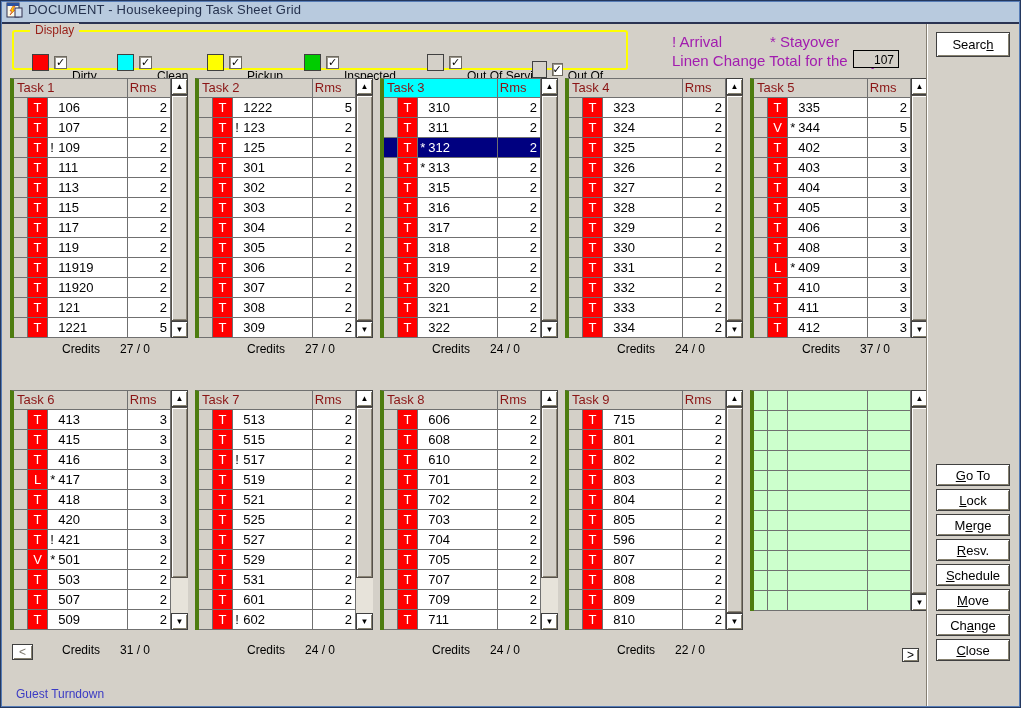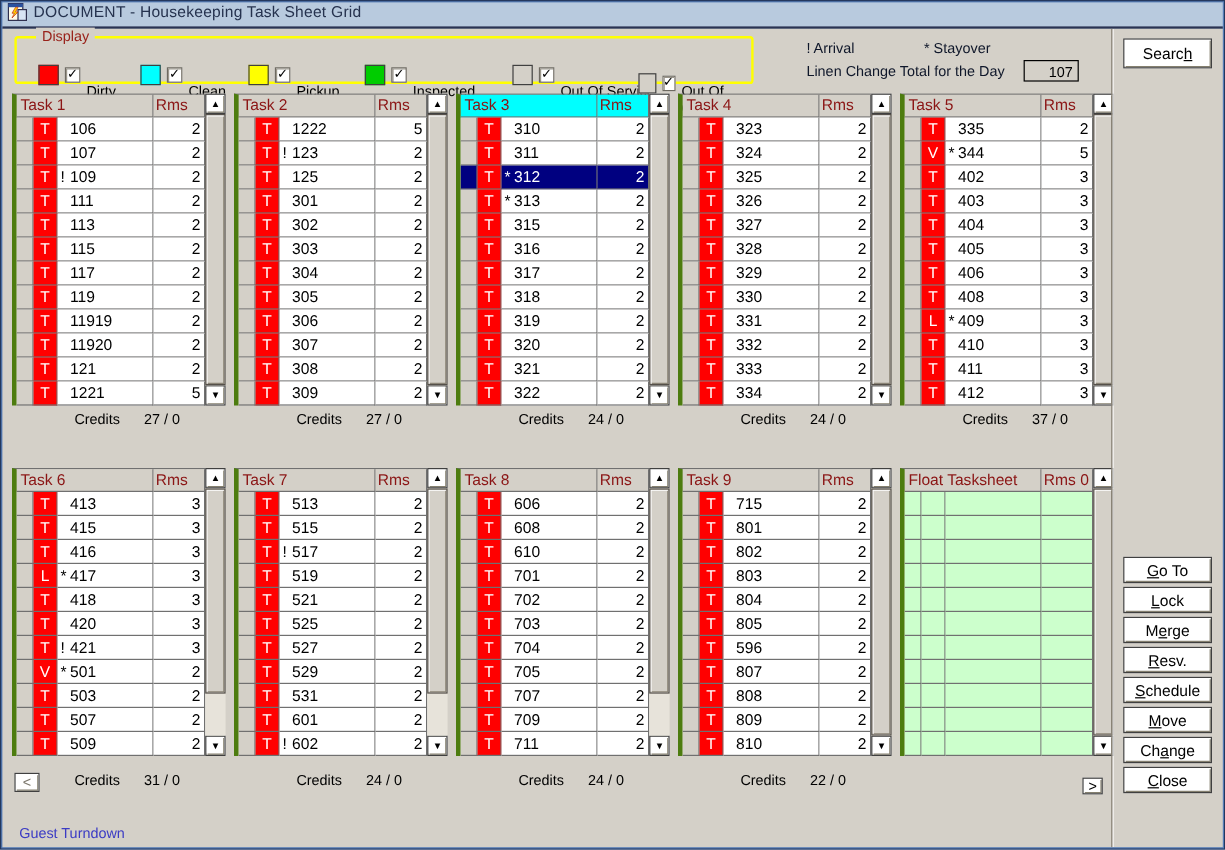--- a/index.html
+++ b/index.html
@@ -25,21 +25,21 @@
                border:2px solid #ffff00; border-radius:3px; }
   .legendlabel { position:absolute; left:16px; top:-9px; background:#d4d0c8;
                  padding:0 5px; font-size:12px; color:#99221a; }
   .litem { position:absolute; top:9px; display:flex; align-items:center; }
   .sw { width:17px; height:17px; border:1px solid #404040; }
   .cb { width:13px; height:13px; background:#fff; border:1px solid #6e6a61;
         box-shadow: inset 1px 1px 0 #9c978c; margin-left:5px;
         font-size:11px; line-height:11px; text-align:center; color:#000; }
   .llabel { font-size:12px; color:#000; margin-left:5px;margin-top:28px; }
 
-  .keytext { position:absolute; font-size:12px; color:#0f172a; }
+  .keytext { position:absolute; font-size:15px; color:#a21caf; }
   .linenbox { position:absolute; left:851px; top:26px; width:46px; height:18px;
               border:1px solid #000; background:#d4d0c8; font-size:12px;
               text-align:right; padding:2px 4px 0 0; }
 
   
   .prow { position:absolute; left:8px; display:flex; gap:7px; }
   #row-top { top:54px; }
   #row-bottom { top:366px; }
   .panel { width:178px; }
   .pbody { display:flex; }
@@ -1270,24 +1270,20 @@
         </div>
       </div>
           <div class="credits">
         <span class="crlabel">Credits</span>
         <span class="crtotal">22 / 0</span>
       </div>
         </div>
         <div class="panel">
           <div class="pbody">
         <div class="pleft">
-          <div class="hrow">
-            <div class="hcell hname">Float Tasksheet</div>
-            <div class="hcell hrms">Rms 0</div>
-          </div>
               <div class="trow frow">
           <div class="cell c-gut"></div>
           <div class="cell c-t"></div>
           <div class="cell c-room"></div>
           <div class="cell c-cred"></div>
               </div>
               <div class="trow frow">
           <div class="cell c-gut"></div>
           <div class="cell c-t"></div>
           <div class="cell c-room"></div>

